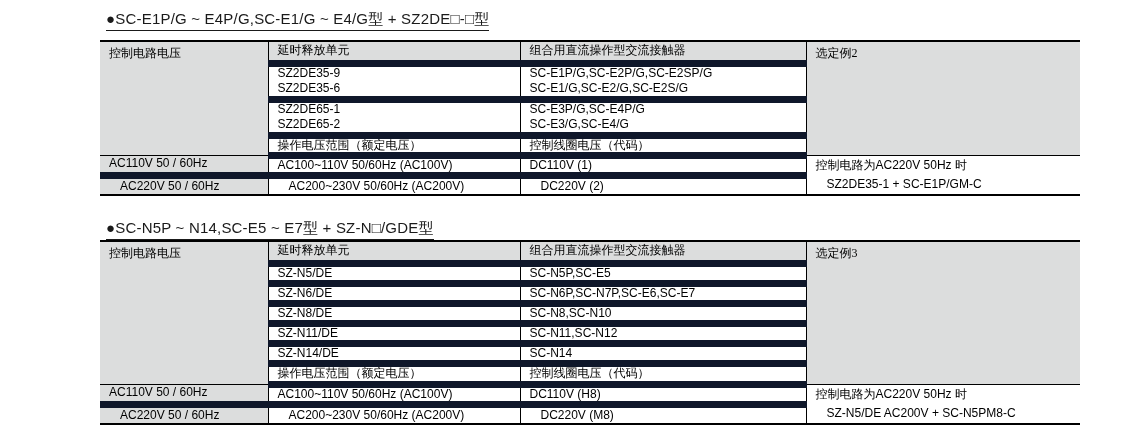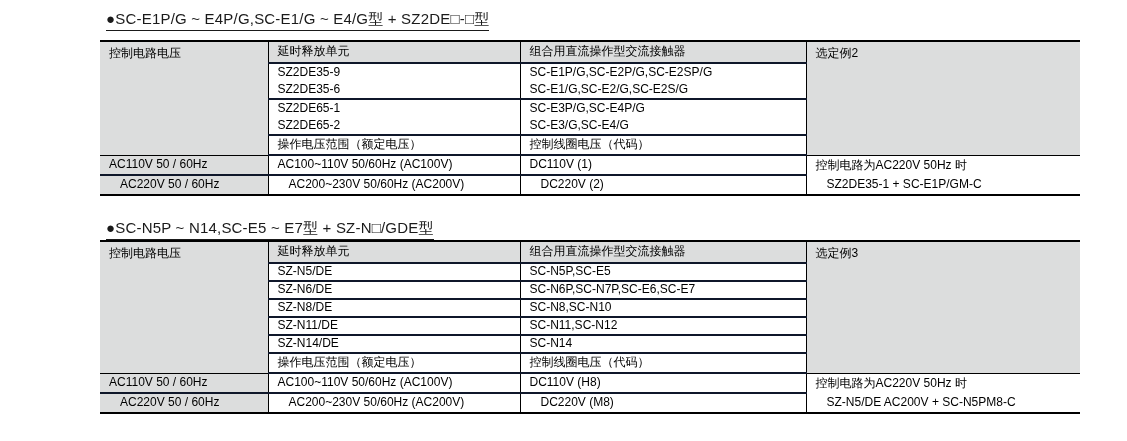--- a/index.html
+++ b/index.html
@@ -17,29 +17,29 @@
   #heading2{top:219px;}
   table.sel{
     position:absolute;left:100px;border-collapse:collapse;table-layout:fixed;
     width:980px;font-size:12px;
     border-top:2px solid #000;border-bottom:2px solid #000;
   }
   #table1{top:40px;}
   #table2{top:240px;}
   td{
     padding:0 4px 0 9px;vertical-align:middle;line-height:1.1;
-    border-right:1px solid #000;border-bottom:2px solid #0f172a;
+    border-right:1px solid #000;border-bottom:7px solid #0f172a;
     white-space:nowrap;overflow:hidden;
   }
   td.c4{border-right:none;}
   td.nb{border-bottom:none;}
   tr.last td{border-bottom:none;padding-left:20px;}
   td.g{background:#dcdddd;}
   td.mc{vertical-align:top;padding-top:5px;border-bottom:1px solid #000;}
-  tr.h{height:22px;}
+  tr.h{height:22px;font-family:Liberation Serif, serif;}
   tr.u{height:18px;}
   tr.r{height:20px;margin-left:27px;}
   tr.v{height:20px;margin-left:32px;}
 </style>
 </head>
 <body>
 
 <div class="heading" id="heading1"><span class="u-line">●SC-E1P/G ~ E4P/G,SC-E1/G ~ E4/G型 + SZ2DE□-□型</span></div>
 
 <table class="sel" id="table1">

